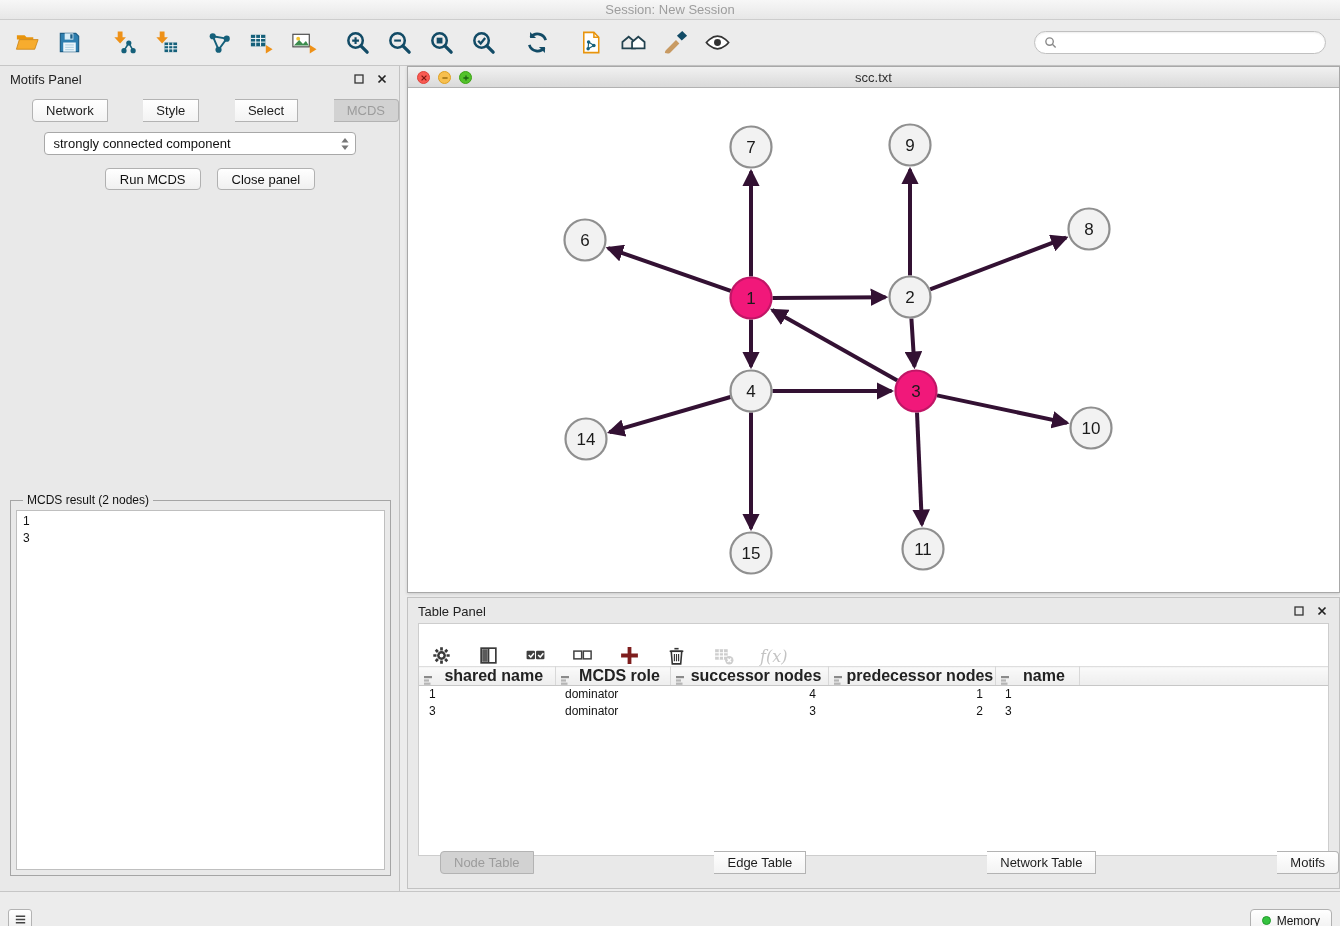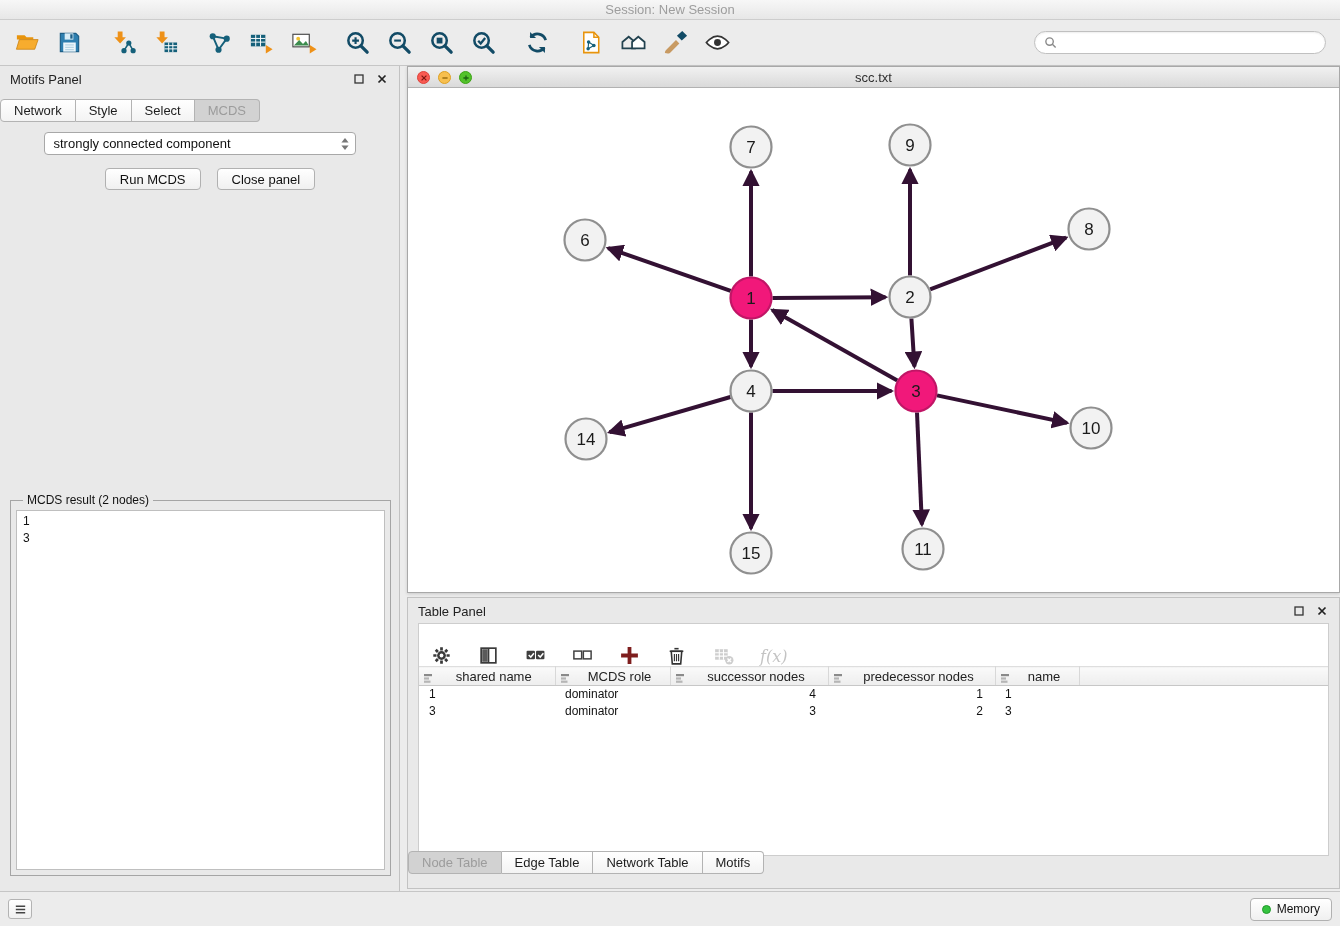--- a/index.html
+++ b/index.html
@@ -23,21 +23,21 @@
     background:#fff;border:1px solid #c0c0c0;border-radius:12px;padding:0 9px;
     box-shadow:inset 0 1px 2px rgba(0,0,0,.07);}
   #search-box input{border:none;outline:none;flex:1;font-size:12px;margin-left:5px;
     background:transparent;font-family:"Liberation Sans",sans-serif;}
 
   
   .panel-header{height:26px;display:flex;align-items:center;padding:0 10px;
     font-size:13px;color:#222;}
   .panel-header .spacer{flex:1;}
   .panel-hicon{width:14px;height:14px;margin-left:9px;display:inline-flex;align-items:center;justify-content:center;}
-  .seg-tabs{display:flex;justify-content:flex-start;}
+  .seg-tabs{display:flex;justify-content:space-between;margin-left:32px;}
   .seg{font-size:13px;padding:3px 13px;background:linear-gradient(#ffffff,#f3f3f3);
     border:1px solid #b3b3b3;border-left:none;color:#1d1d1d;white-space:nowrap;}
   .seg:first-child{border-left:1px solid #b3b3b3;border-radius:4px 0 0 4px;}
   .seg:last-child{border-radius:0 4px 4px 0;}
   .seg.active{background:#d2d2d2;color:#9c9c9c;}
 
   
   #control-panel{position:absolute;left:0;top:66px;width:400px;height:826px;
     background:#e9e9e9;border-right:1px solid #c2c2c2;}
   #control-panel .seg-tabs{margin-top:7px;}
@@ -71,32 +71,32 @@
 
   
   #table-panel{position:absolute;left:407px;top:597px;width:933px;height:292px;
     background:#e9e9e9;border:1px solid #c2c2c2;}
   #tp-content{position:absolute;left:10px;right:10px;top:25px;bottom:32px;
     background:#fff;border:1px solid #cdcdcd;overflow:hidden;}
   #tp-toolbar{height:42px;display:flex;align-items:flex-end;gap:26px;padding:0 12px;}
   .node-table{table-layout:fixed;width:100%;border-collapse:collapse;}
   .node-table th{position:relative;height:19px;background:linear-gradient(#fafafa,#ededed);
     border-top:1px solid #dedede;border-bottom:1px solid #c7c7c7;border-right:1px solid #d8d8d8;
-    font-weight:normal;font-size:13px;color:#222;text-align:center;
+    font-weight:bold;font-size:16px;color:#222;text-align:center;
     padding:0 4px 0 18px;white-space:nowrap;overflow:hidden;}
   .node-table th .colicon{position:absolute;left:4px;top:4px;}
   .node-table th.filler{padding:0;border-right:none;}
   .node-table td{height:17px;font-size:12px;color:#111;padding:1px 10px;white-space:nowrap;overflow:hidden;}
   .node-table td.num{text-align:right;padding-right:12px;}
   #tp-tabs{position:absolute;bottom:14px;left:0;right:0;}
   .fx{font-family:"DejaVu Serif",serif;font-style:italic;font-size:16px;color:#bdbdbd;}
 
   
   #statusbar{position:absolute;left:0;bottom:0;width:100%;height:34px;background:#ececec;
-    border-top:1px solid #c6c6c6;display:flex;align-items:center;padding:17px 8px;}
+    border-top:1px solid #c6c6c6;display:flex;padding:17px 8px;}
   #panel-list-btn{width:24px;height:20px;border:1px solid #b3b3b3;border-radius:3px;
     background:linear-gradient(#ffffff,#f0f0f0);display:flex;align-items:center;justify-content:center;}
   #memory-btn{margin-left:auto;display:flex;align-items:center;gap:6px;height:23px;padding:0 11px;
     background:linear-gradient(#ffffff,#f0f0f0);border:1px solid #b1b1b1;border-radius:4px;
     font-size:12px;color:#111;}
   .green-dot{width:9px;height:9px;border-radius:50%;background:#35c33f;border:1px solid #219a2c;}
 </style>
 </head>
 <body>
 

